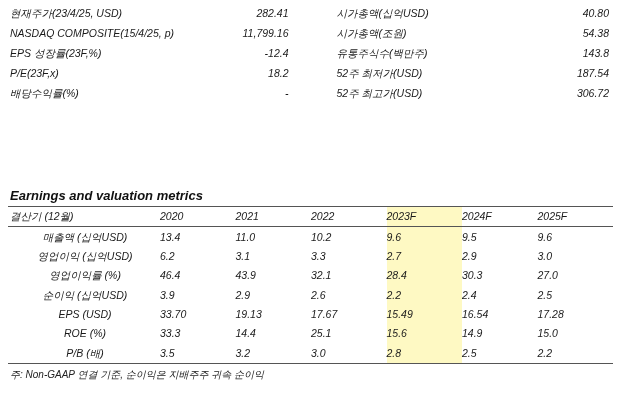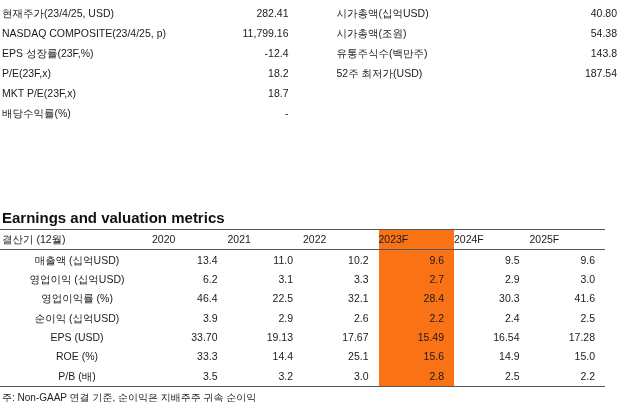--- a/index.html
+++ b/index.html
@@ -14,21 +14,22 @@
     font-size: 10.5px;
     color: #1a1a1a;
     position: relative;
     overflow: hidden;
   }
   .page {
     position: relative;
     width: 621px;
     height: 402px;
     box-sizing: border-box;
-    padding: 0 0;
+    padding: 0 8px;
+    font-style: italic;
   }
 
   
   .summary {
     display: flex;
     gap: 0px;
     padding-top: 4px;
   }
   .summary-col {
     width: 50%;
@@ -50,23 +51,23 @@
   .summary-col td.value {
     text-align: right;
     padding-right: 10px;
   }
   .left-col td.value { padding-right: 22px; }
   .right-col td.label { padding-left: 26px; }
   .right-col td.value { padding-right: 4px; }
 
   
   .section-title {
-    font-size: 15px;
+    font-size: 13px;
     font-weight: bold;
-    margin: 13px 0 3px 2px;
+    margin: 5px 0 3px 2px;
     color: #111;
   }
   .metrics-wrap {
     padding-top: 72px;
   }
   table.metrics {
     width: 605px;
     border-collapse: collapse;
     table-layout: fixed;
   }
@@ -87,28 +88,28 @@
   }
   table.metrics thead th.num {
     text-align: left;
     padding-right: 10px;
   }
   table.metrics tbody td.rowhead {
     text-align: center;
     padding-left: 2px;
   }
   table.metrics tbody td.num {
-    text-align: right;
+    text-align: left;
     padding-right: 10px;
   }
   table.metrics tbody tr:last-child td {
     border-bottom: 1px solid #555;
   }
   .hl {
-    background: #f97316;
+    background: #fef9c3;
   }
   .footnote {
     margin: 4px 0 0 2px;
     font-size: 10px;
     line-height: 14px;
     color: #222;
   }
   col.c0 { width: 152px; }
   col.cn { width: 75.5px; }
 </style>
@@ -119,34 +120,30 @@
 
   <div class="summary">
     <div class="summary-col left-col">
       <table>
         <tbody>
           <tr>
             <td class="label">현재주가(23/4/25, USD)</td>
             <td class="value">282.41</td>
           </tr>
           <tr>
-            <td class="label">NASDAQ COMPOSITE(23/4/25, p)</td>
+            <td class="label">NASDAQ COMPOSITE(15/4/25, p)</td>
             <td class="value">11,799.16</td>
           </tr>
           <tr>
             <td class="label">EPS 성장률(23F,%)</td>
             <td class="value">-12.4</td>
           </tr>
           <tr>
             <td class="label">P/E(23F,x)</td>
             <td class="value">18.2</td>
-          </tr>
-          <tr>
-            <td class="label">MKT P/E(23F,x)</td>
-            <td class="value">18.7</td>
           </tr>
           <tr>
             <td class="label">배당수익률(%)</td>
             <td class="value">-</td>
           </tr>
         </tbody>
       </table>
     </div>
 
     <div class="summary-col right-col">
@@ -160,20 +157,24 @@
             <td class="label">시가총액(조원)</td>
             <td class="value">54.38</td>
           </tr>
           <tr>
             <td class="label">유통주식수(백만주)</td>
             <td class="value">143.8</td>
           </tr>
           <tr>
             <td class="label">52주 최저가(USD)</td>
             <td class="value">187.54</td>
+          </tr>
+          <tr>
+            <td class="label">52주 최고가(USD)</td>
+            <td class="value">306.72</td>
           </tr>
           <tr>
             <td class="label"></td>
             <td class="value"></td>
           </tr>
         </tbody>
       </table>
     </div>
   </div>
 
@@ -216,25 +217,25 @@
           <td class="num">6.2</td>
           <td class="num">3.1</td>
           <td class="num">3.3</td>
           <td class="num hl">2.7</td>
           <td class="num">2.9</td>
           <td class="num">3.0</td>
         </tr>
         <tr>
           <td class="rowhead">영업이익률 (%)</td>
           <td class="num">46.4</td>
-          <td class="num">22.5</td>
+          <td class="num">43.9</td>
           <td class="num">32.1</td>
           <td class="num hl">28.4</td>
           <td class="num">30.3</td>
-          <td class="num">41.6</td>
+          <td class="num">27.0</td>
         </tr>
         <tr>
           <td class="rowhead">순이익 (십억USD)</td>
           <td class="num">3.9</td>
           <td class="num">2.9</td>
           <td class="num">2.6</td>
           <td class="num hl">2.2</td>
           <td class="num">2.4</td>
           <td class="num">2.5</td>
         </tr>

